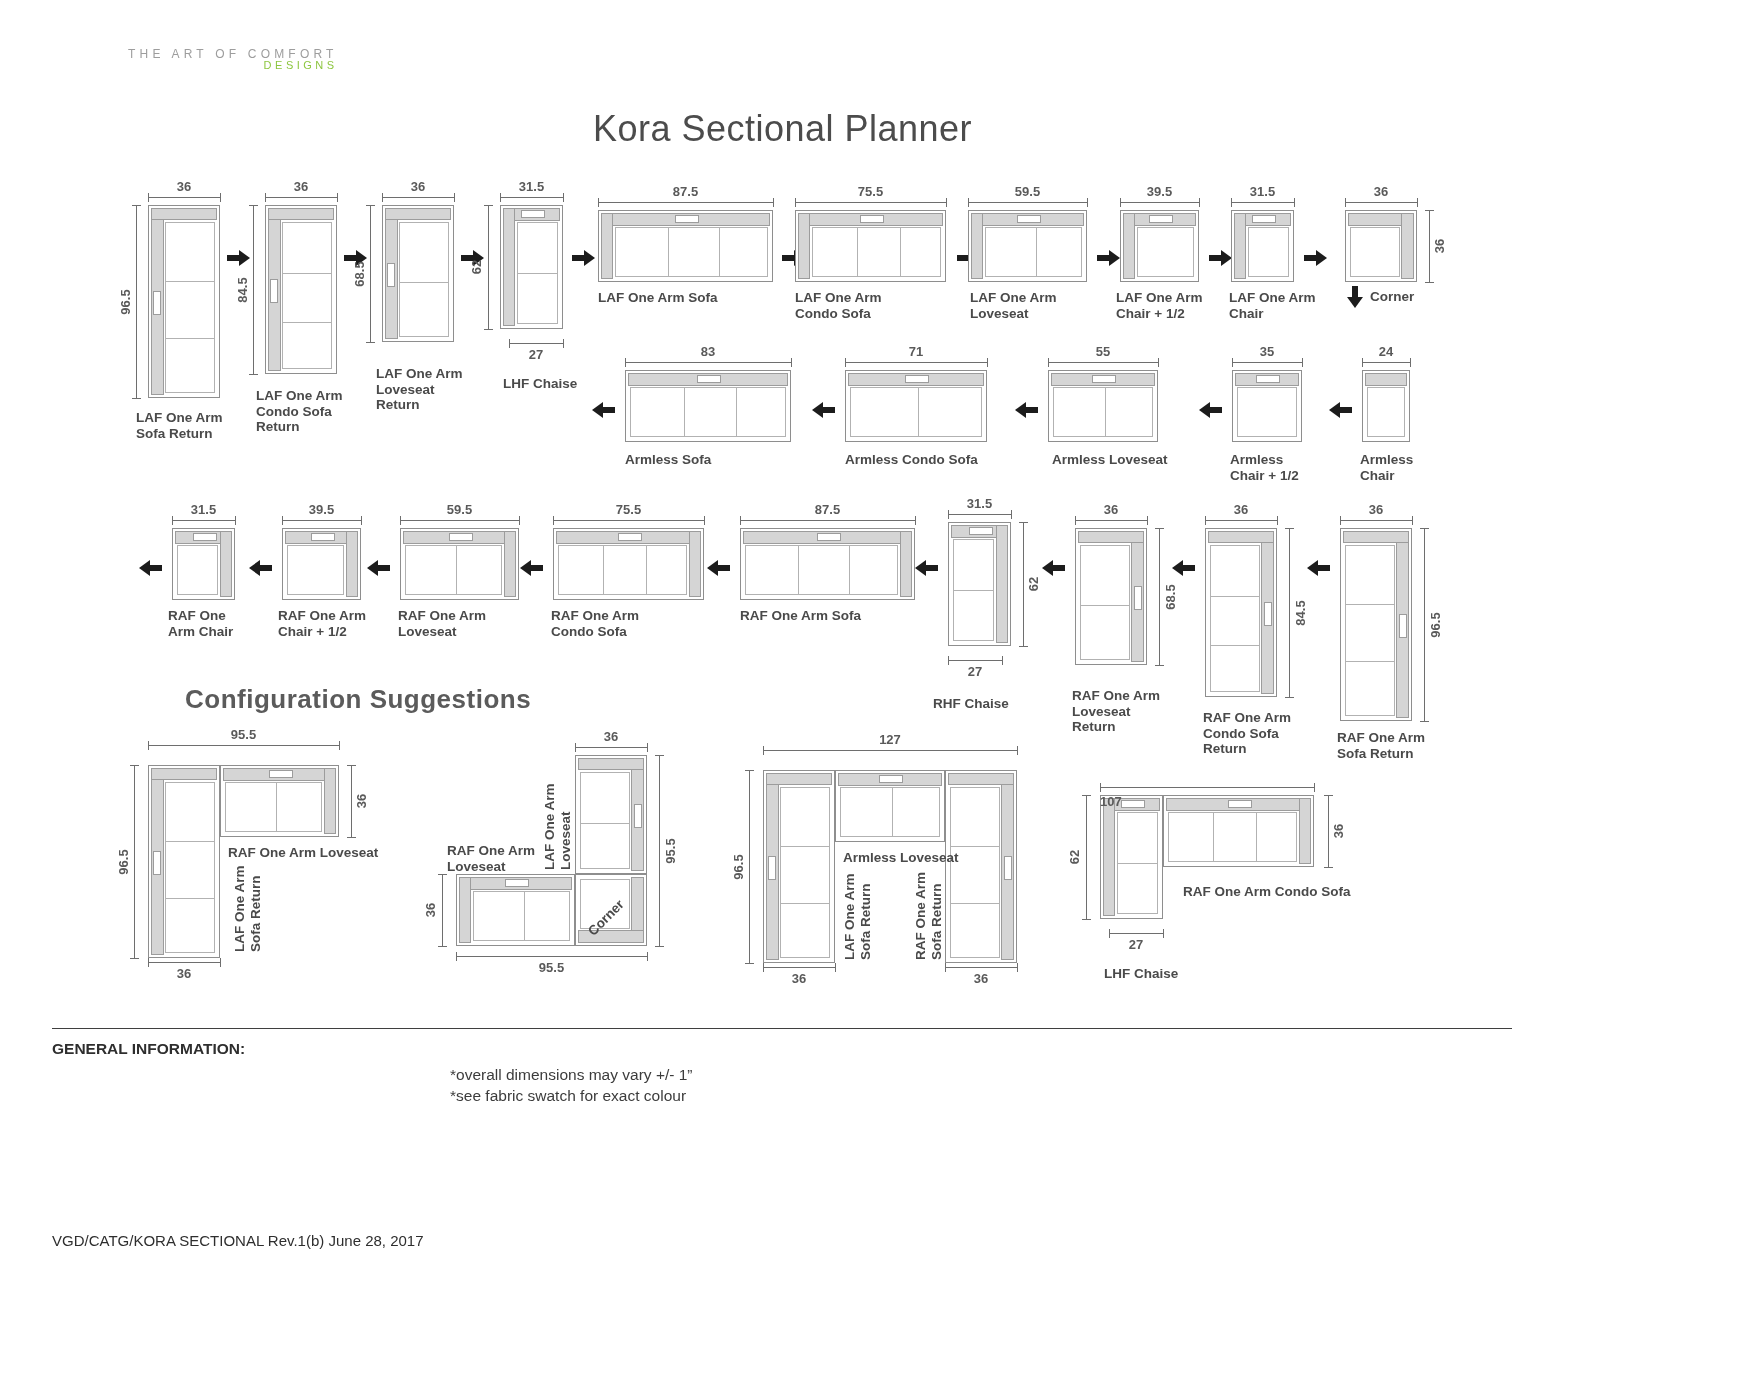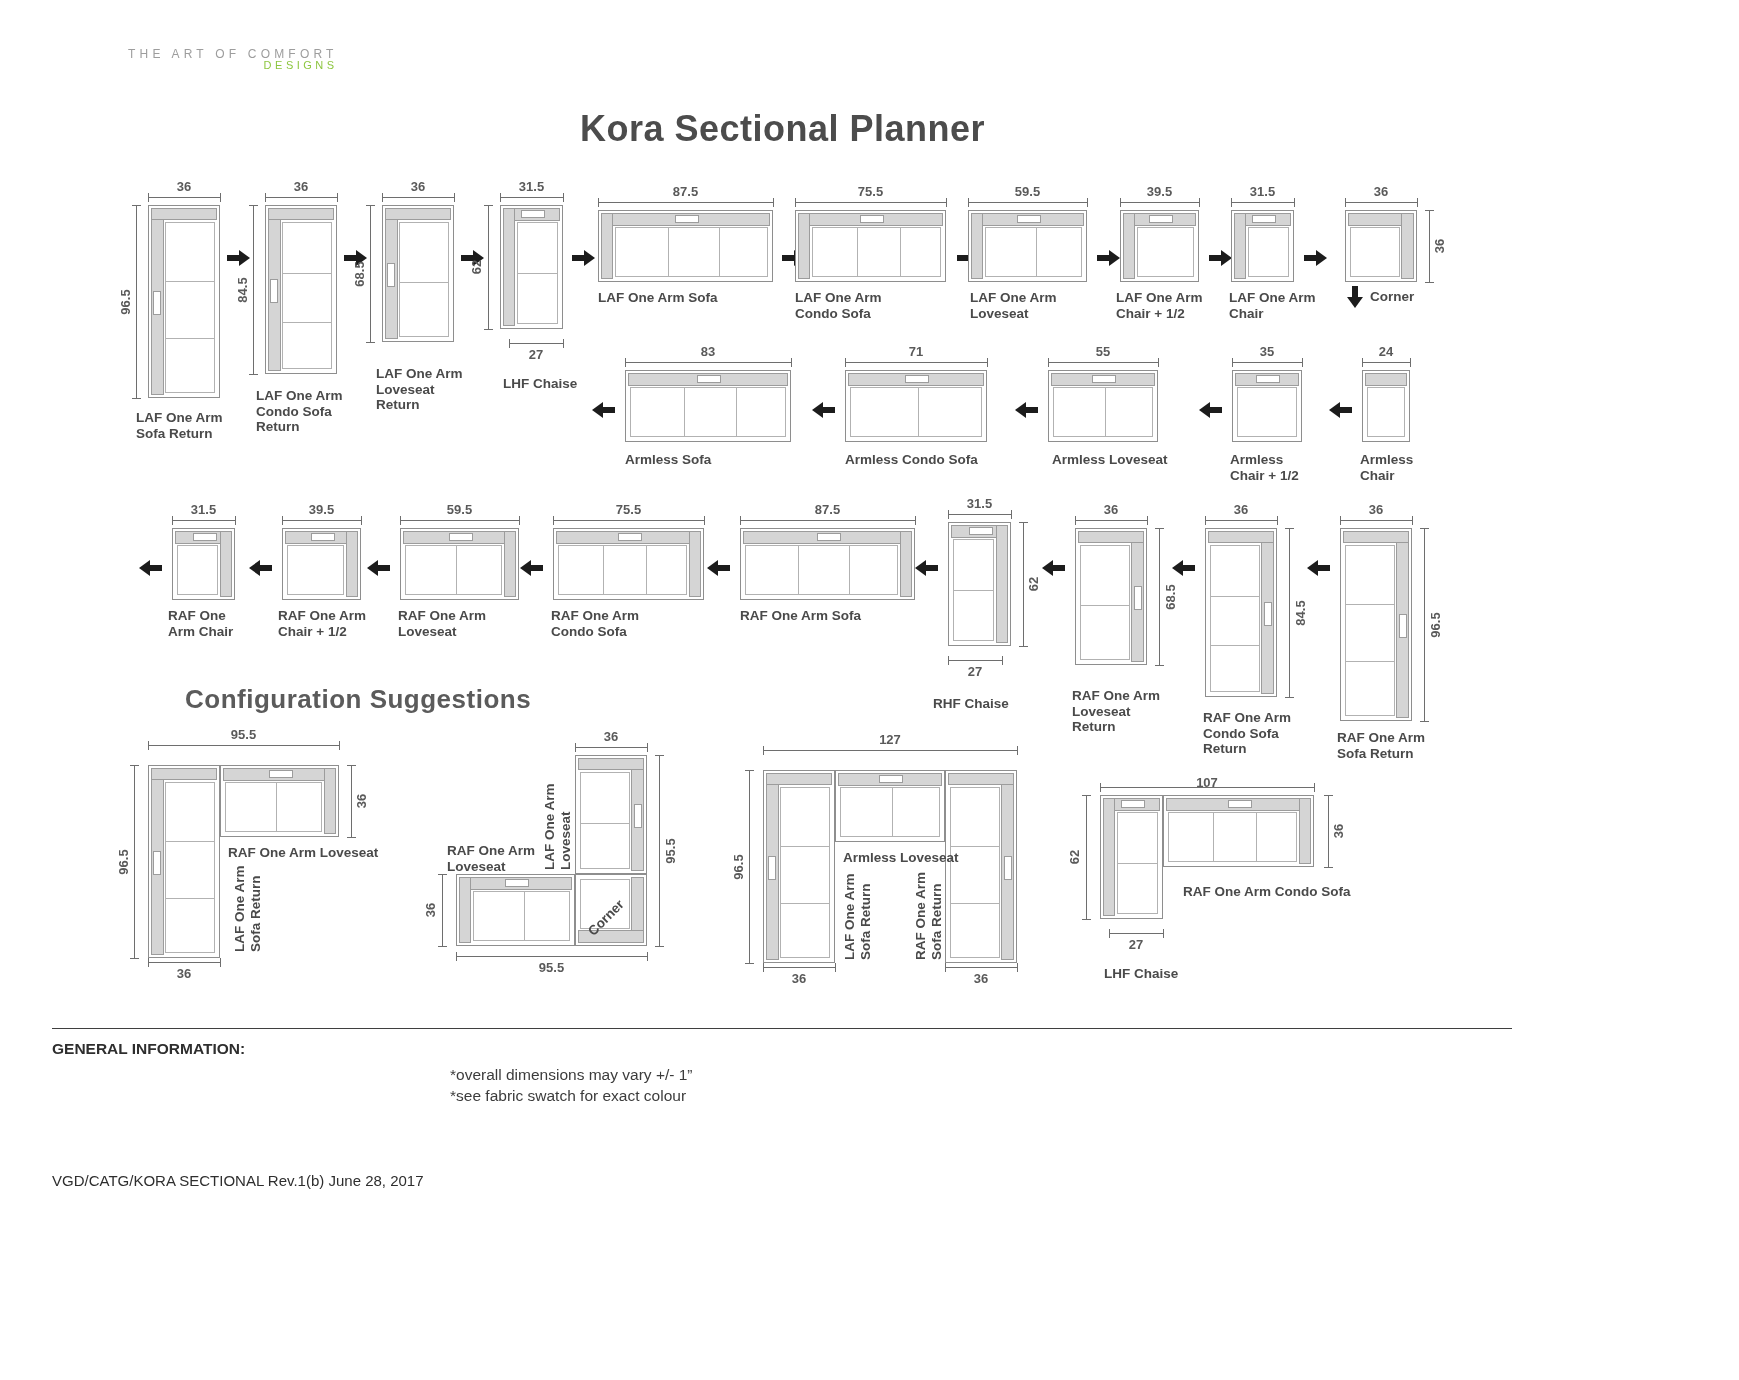--- a/index.html
+++ b/index.html
@@ -3,31 +3,31 @@
 <meta charset="utf-8">
 <style>
   *{margin:0;padding:0;box-sizing:border-box}
   html,body{background:#fff}
   body{width:1739px;height:1380px;position:relative;font-family:"Liberation Sans",sans-serif}
   .page{position:absolute;left:0;top:0;width:1739px;height:1380px;background:#ffffff;overflow:hidden}
   .logo{position:absolute;left:128px;top:47px}
   .tagline{font-size:12px;letter-spacing:4.2px;color:#9d9d9d;margin-bottom:2px;white-space:pre}
   .wordmark{font-size:50px;line-height:1.02;font-weight:400;letter-spacing:-1px}
   .designs{font-size:11px;letter-spacing:3.5px;text-align:right;margin-top:-4px}
-  .title{position:absolute;left:500px;top:108px;width:565px;text-align:center;font-size:36px;font-weight:700;color:#4c4c4c;letter-spacing:.5px}
+  .title{position:absolute;left:500px;top:108px;width:565px;text-align:center;font-size:36px;font-weight:400;color:#4c4c4c;letter-spacing:.5px}
   #diagram{position:absolute;left:0;top:0;width:1739px;height:1380px}
   #diagram div{position:absolute;box-sizing:border-box}
   .config-title{position:absolute;left:185px;top:684px;font-size:26px;font-weight:700;color:#5b5b5b;letter-spacing:.5px}
   .dimtext{font-size:13px;font-weight:700;color:#5a5a5a}
   .plabel{font-size:13.5px;font-weight:700;color:#4a4a4a;line-height:15.5px;white-space:pre}
   .rule{position:absolute;left:52px;top:1028px;width:1460px;border-top:1.5px solid #3f3f3f}
   .gi-heading{position:absolute;left:52px;top:1040px;font-size:15.5px;font-weight:700;color:#2e2e2e}
   .gi-left{position:absolute;left:52px;top:1064px;font-size:15.5px;color:#3c3c3c;line-height:21px;white-space:pre}
   .gi-right{position:absolute;left:450px;top:1064px;font-size:15.5px;color:#3c3c3c;line-height:21px}
-  .footer{position:absolute;left:52px;top:1172px;font-size:15px;color:#2e2e2e}
+  .footer{position:absolute;left:52px;top:1232px;font-size:15px;color:#2e2e2e}
 </style>
 </head>
 <body>
 
 <div class="page">
   <div class="logo">
     <div class="tagline">THE ART OF COMFORT</div>
     <div class="designs" style="color: rgb(141, 198, 63);">DESIGNS</div>
   </div>
 
@@ -583,21 +583,21 @@
         <div style="left: 63.5px; top: 4px; width: 24px; height: 8px; background: rgb(255, 255, 255); border: 1px solid rgb(156, 156, 156);"></div>
         <div style="right: 2px; top: 2px; bottom: 2px; width: 12px; background: rgb(213, 213, 213); border: 1px solid rgb(156, 156, 156);"></div>
         <div style="inset: 16px 16px 4px 4px; border: 1px solid rgb(178, 178, 178);">
           <div style="top: 0px; bottom: 0px; left: 43.6667px; width: 0px; border-left: 1px solid rgb(178, 178, 178);"></div>
           <div style="top: 0px; bottom: 0px; left: 87.3333px; width: 0px; border-left: 1px solid rgb(178, 178, 178);"></div>
         </div>
       </div>
       <div style="left: 1100px; top: 787px; width: 214px; height: 0px; border-top: 1px solid rgb(110, 110, 110);"></div>
       <div style="left: 1100px; top: 783px; width: 0px; height: 9px; border-left: 1px solid rgb(110, 110, 110);"></div>
       <div style="left: 1314px; top: 783px; width: 0px; height: 9px; border-left: 1px solid rgb(110, 110, 110);"></div>
-      <div class="dimtext" style="left: 1100px; top: 775px; width: 214px; text-align: center;">107</div>
+      <div class="dimtext" style="left: 1100px; top: 794px; width: 214px; ">107</div>
       <div style="left: 1086px; top: 795px; width: 0px; height: 124px; border-left: 1px solid rgb(110, 110, 110);"></div>
       <div style="left: 1082px; top: 795px; width: 9px; height: 0px; border-top: 1px solid rgb(110, 110, 110);"></div>
       <div style="left: 1082px; top: 919px; width: 9px; height: 0px; border-top: 1px solid rgb(110, 110, 110);"></div>
       <div class="dimtext" style="left: 1013px; top: 849px; width: 124px; height: 16px; text-align: center; transform: rotate(-90deg);">62</div>
       <div style="left: 1328px; top: 795px; width: 0px; height: 72px; border-left: 1px solid rgb(110, 110, 110);"></div>
       <div style="left: 1324px; top: 795px; width: 9px; height: 0px; border-top: 1px solid rgb(110, 110, 110);"></div>
       <div style="left: 1324px; top: 867px; width: 9px; height: 0px; border-top: 1px solid rgb(110, 110, 110);"></div>
       <div class="dimtext" style="left: 1303px; top: 823px; width: 72px; height: 16px; text-align: center; transform: rotate(-90deg);">36</div>
       <div style="left: 1109px; top: 933px; width: 54px; height: 0px; border-top: 1px solid rgb(110, 110, 110);"></div>
       <div style="left: 1109px; top: 929px; width: 0px; height: 9px; border-left: 1px solid rgb(110, 110, 110);"></div>

